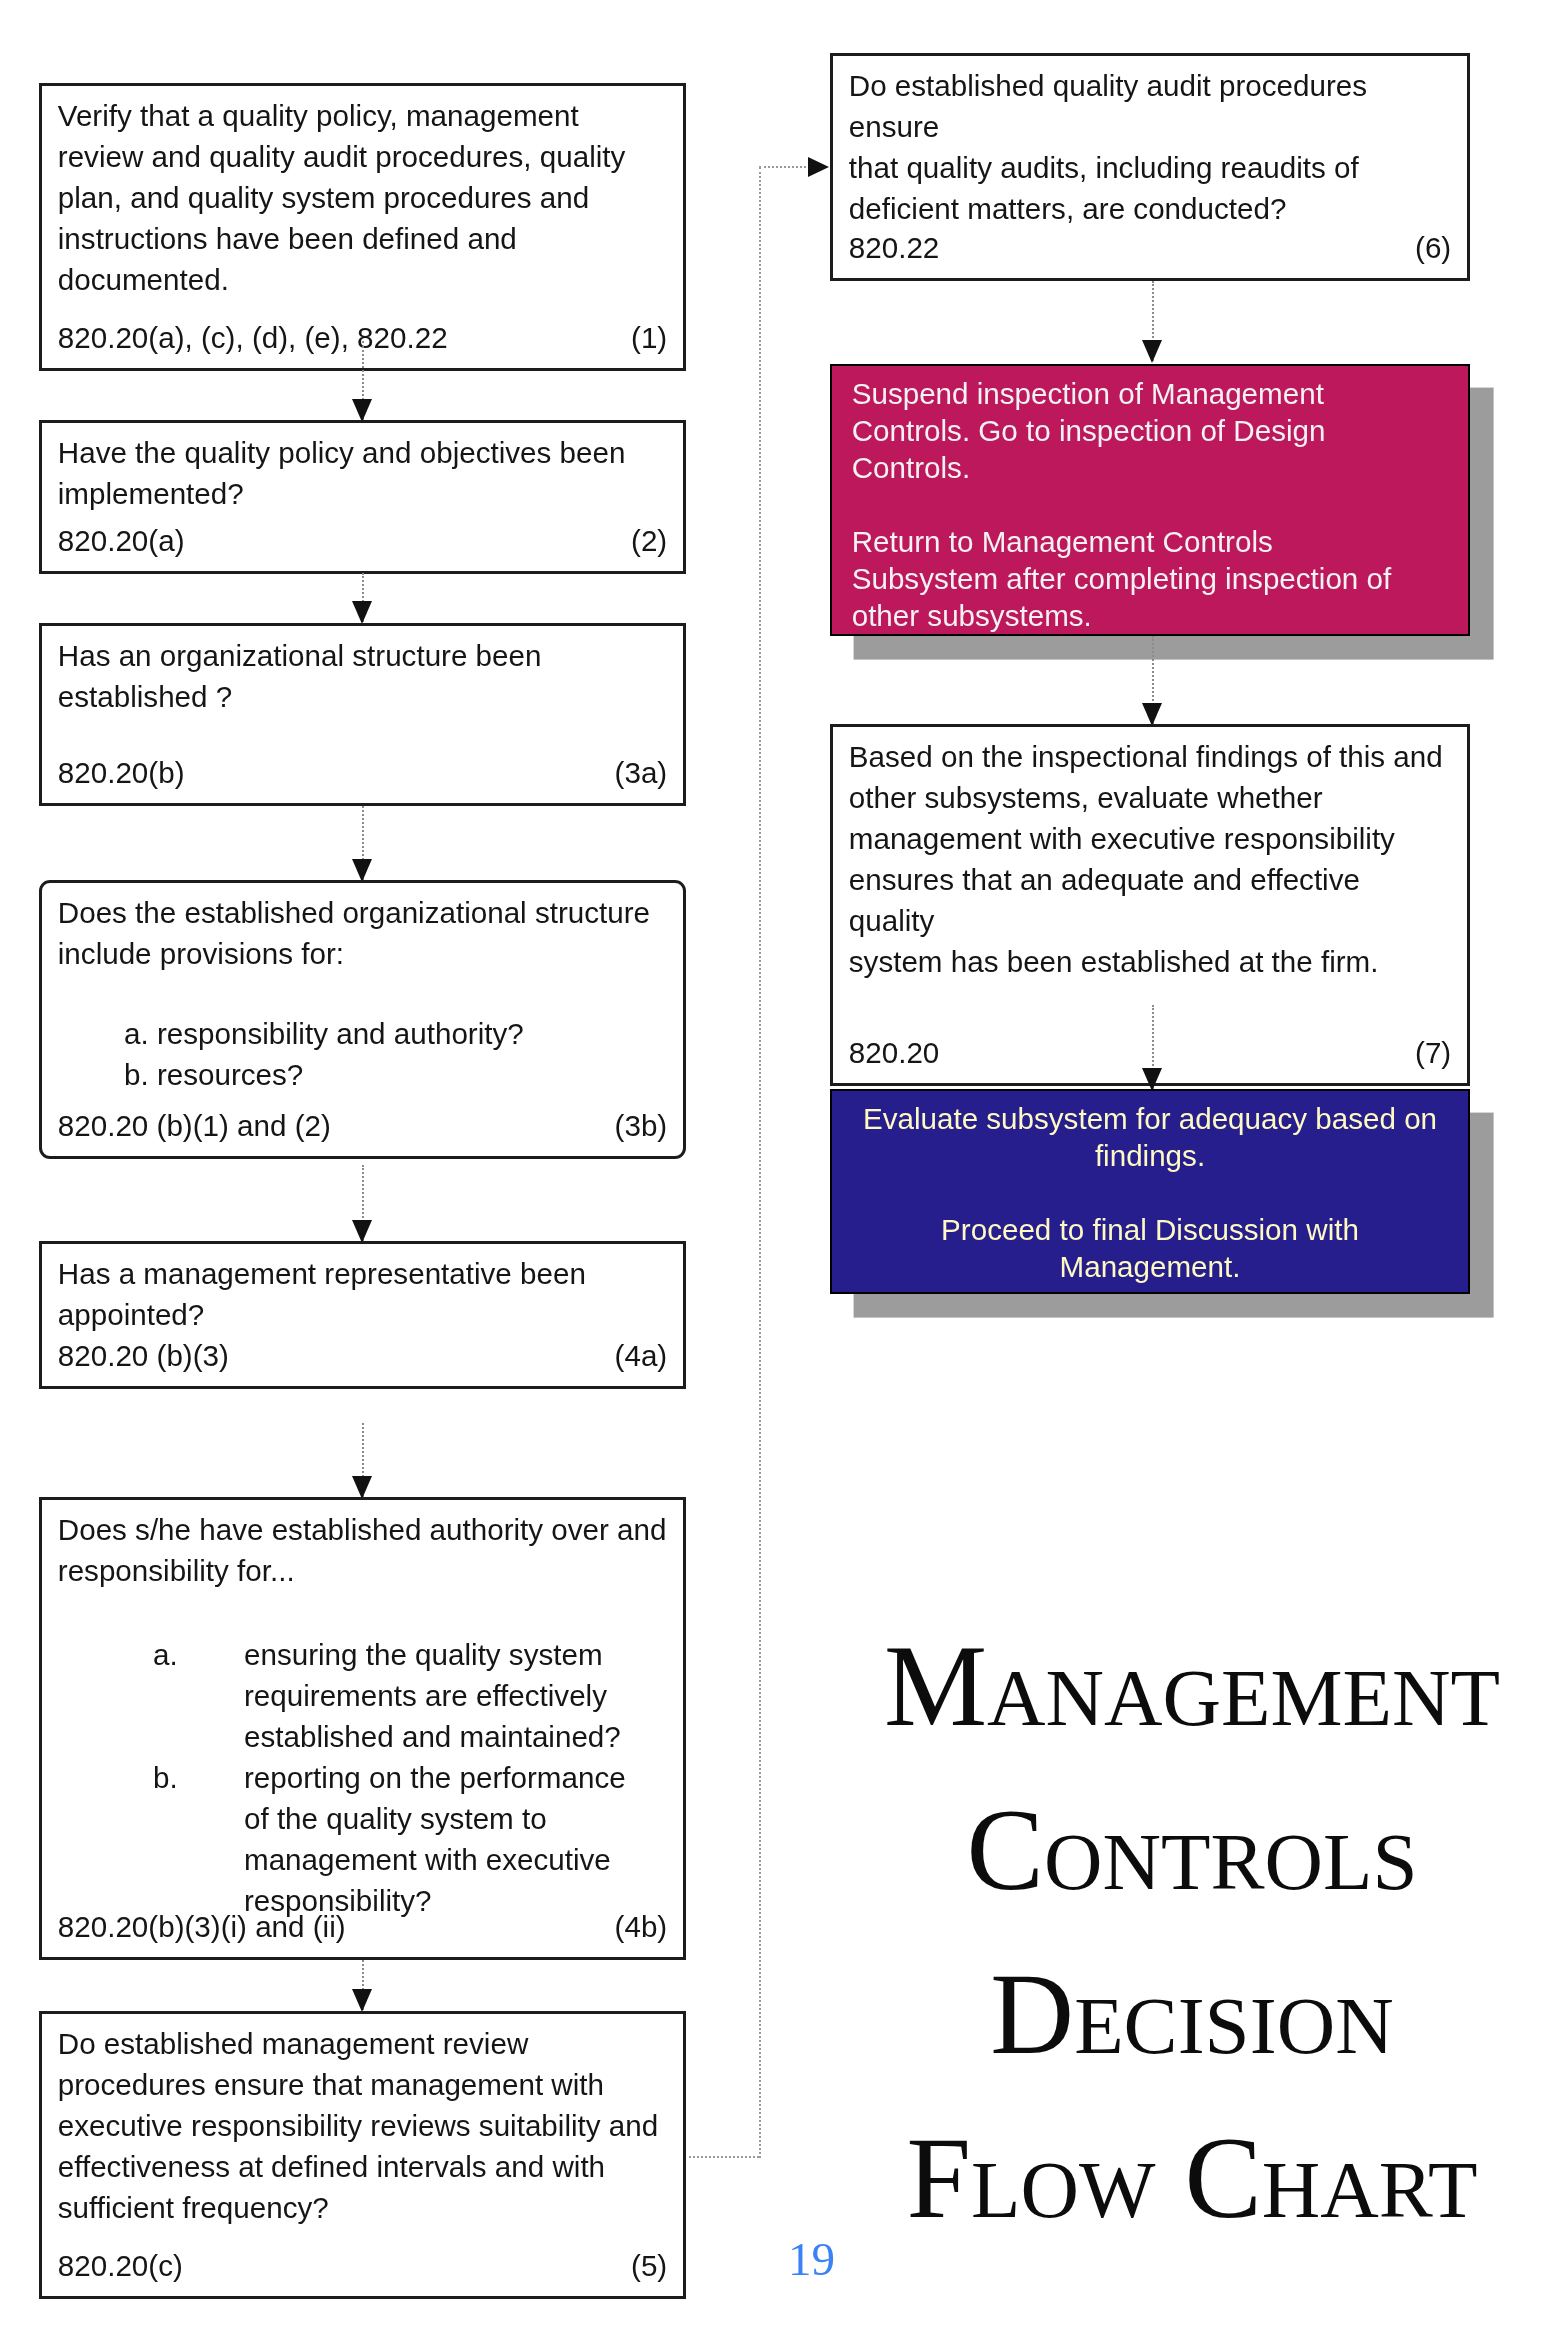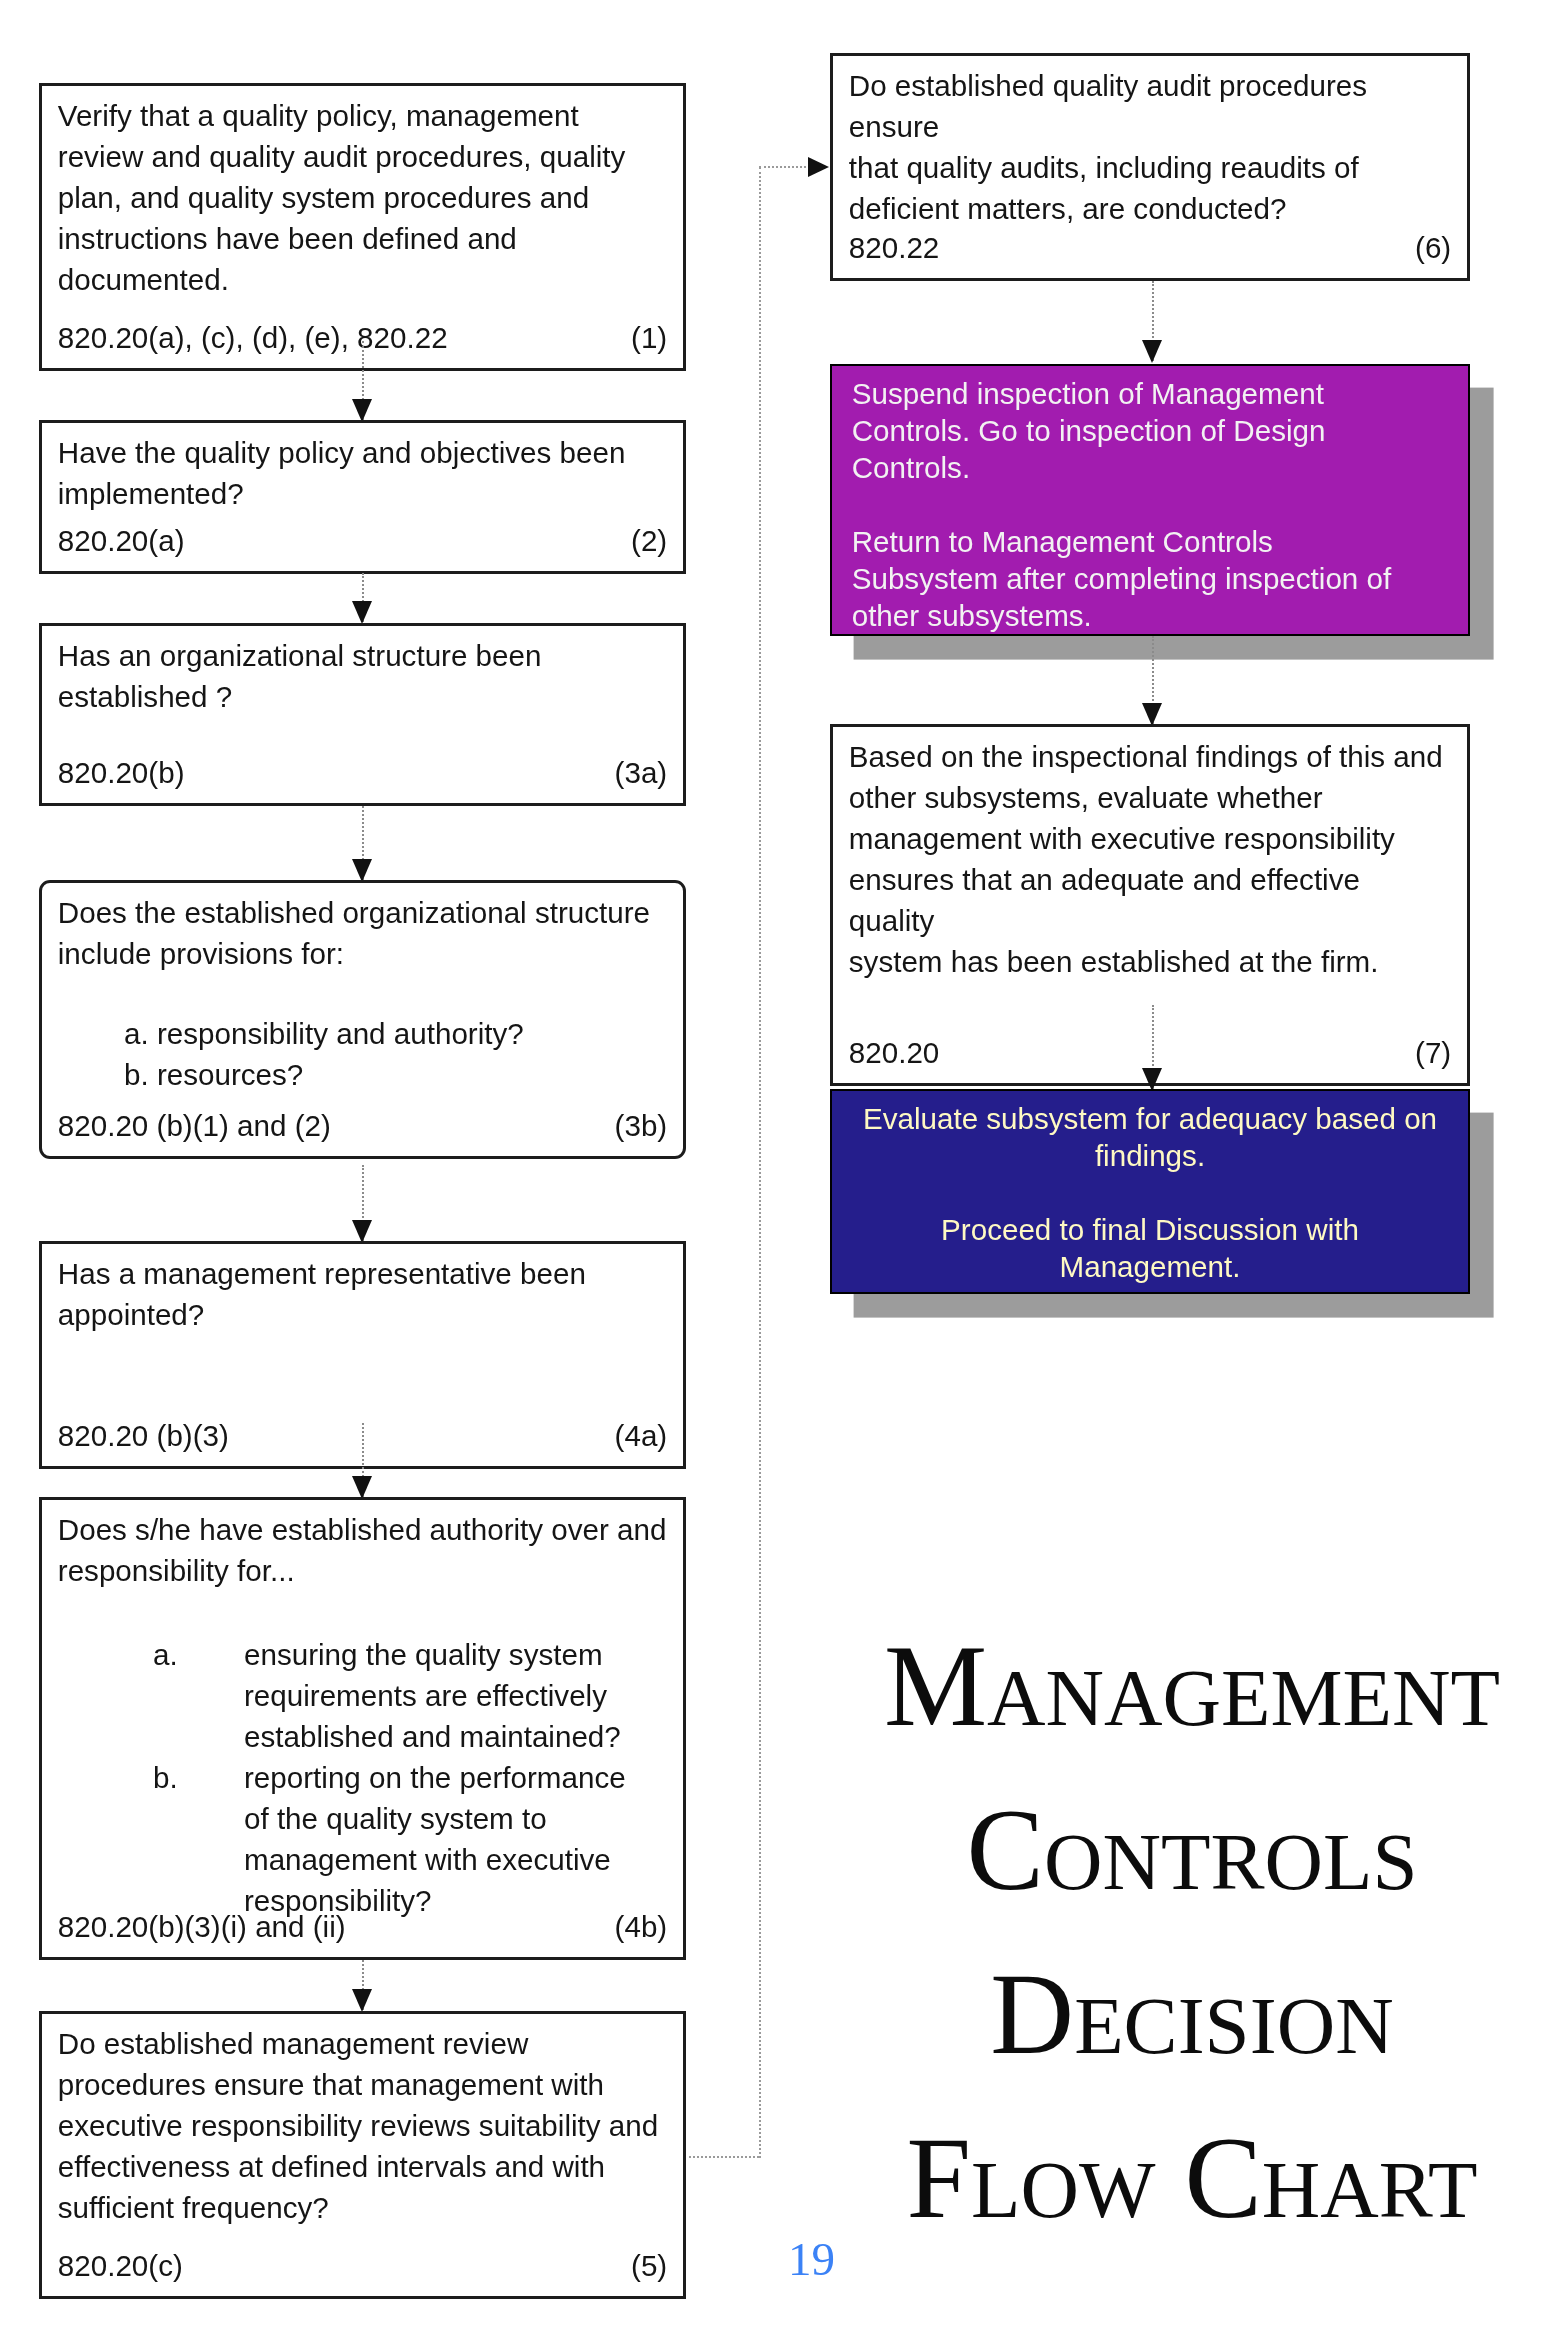--- a/index.html
+++ b/index.html
@@ -109,21 +109,21 @@
     <div class="refrow">
       <span>820.20 (b)(1) and (2)</span>
       <span>(3b)</span>
     </div>
   </div>
 
   <div class="varrow" style="left:362px; top:1165px; height:76px;">
     <div class="head"></div>
   </div>
 
-  <div class="fbox" style="left:39px; top:1241px; width:647px; height:228px;">
+  <div class="fbox" style="left:39px; top:1241px; width:647px; height:148px;">
     <div class="body">Has a  management representative been
 appointed?</div>
     <div class="refrow">
       <span>820.20 (b)(3)</span>
       <span>(4a)</span>
     </div>
   </div>
 
   <div class="varrow" style="left:362px; top:1423px; height:74px;">
     <div class="head"></div>
@@ -177,21 +177,21 @@
     <div class="refrow">
       <span>820.22</span>
       <span>(6)</span>
     </div>
   </div>
 
   <div class="varrow" style="left:1152px; top:281px; height:80px;">
     <div class="head"></div>
   </div>
 
-  <div class="bluebox" id="bluebox-suspend" style="left: 830px; top: 364px; width: 640px; height: 272px; background: #a21caf; color: rgb(242, 242, 242); box-shadow: rgb(156, 156, 156) 23.6px 23.6px 0px 0px;">
+  <div class="bluebox" id="bluebox-suspend" style="left: 830px; top: 364px; width: 640px; height: 272px; background: #be185d; color: rgb(242, 242, 242); box-shadow: rgb(156, 156, 156) 23.6px 23.6px 0px 0px;">
     <div class="para">Suspend inspection of Management
 Controls. Go to inspection of Design
 Controls.</div>
     <div class="gap"></div>
     <div class="para">Return to Management Controls
 Subsystem after completing inspection of
 other subsystems.</div>
   </div>
 
   <div class="varrow" style="left:1152px; top:636px; height:88px;">

